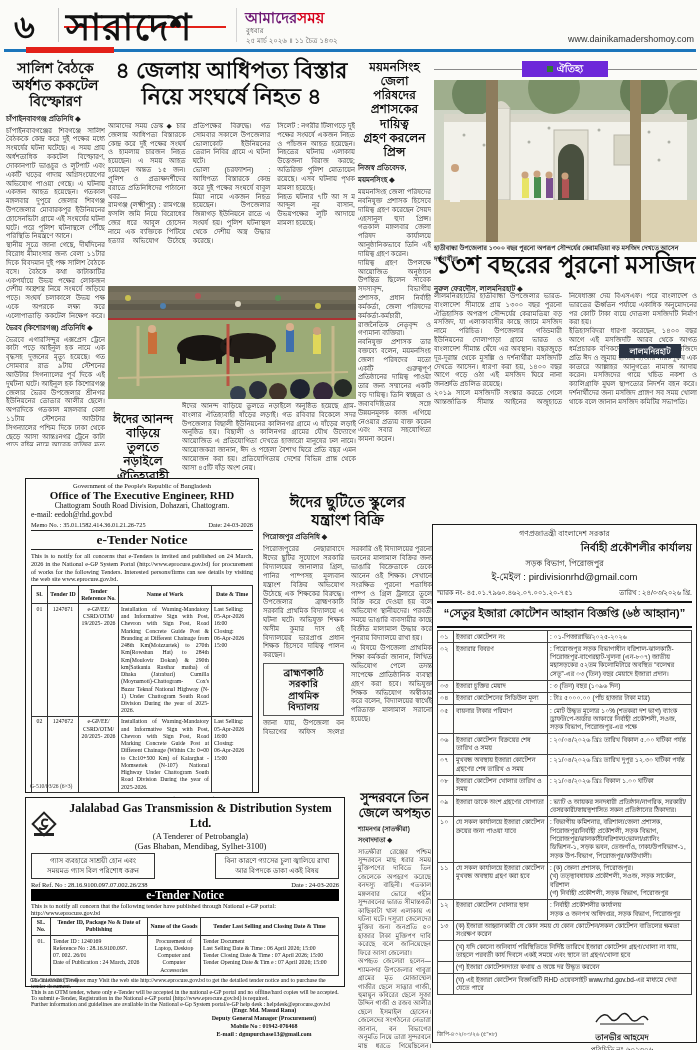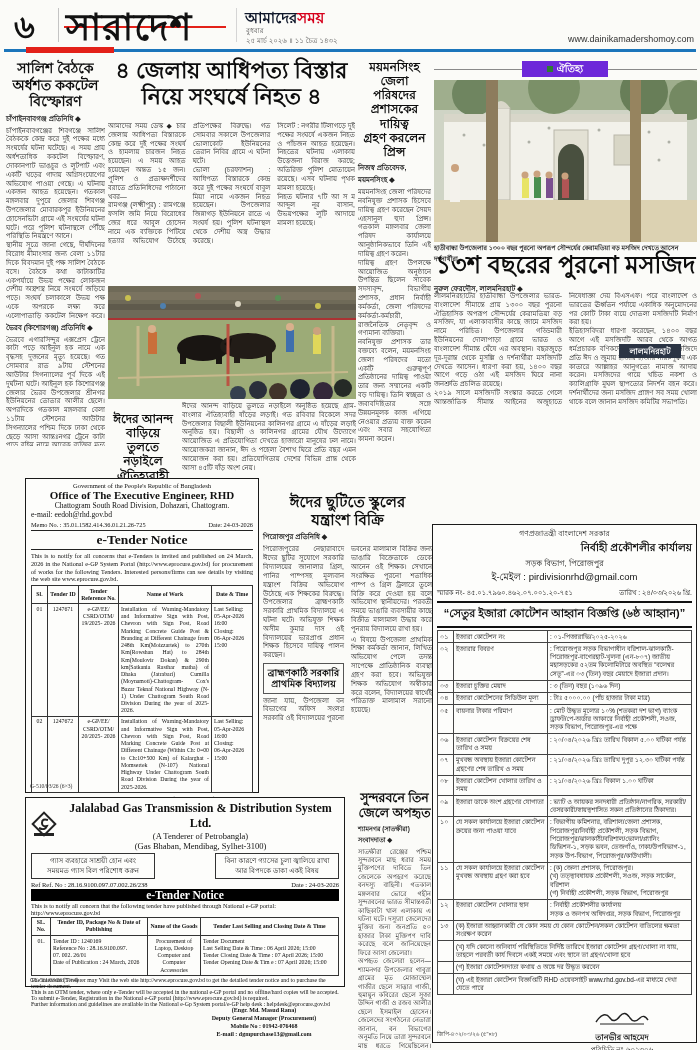--- a/index.html
+++ b/index.html
@@ -32,21 +32,21 @@
 <body>
 
 <div class="page">
 
   <div class="abs" style="left:14px;top:2px;font-size:32px;font-weight:bold;">৬</div>
   <div class="abs" style="left:58px;top:8px;width:1px;height:34px;background:#c4c4c4;"></div>
   <div class="abs" style="left:64px;top:26px;width:162px;height:2px;background:#e32119;"></div>
   <div class="abs" style="left:66px;top:-2px;font-size:37px;font-weight:bold;letter-spacing:1px;">সারাদেশ</div>
   <div class="abs" style="left:236px;top:8px;width:1px;height:34px;background:#d5d5d5;"></div>
   <div class="abs" style="left:245px;top:6px;font-size:15px;font-weight:bold;">
-    <span style="color:#0f172a;">আমাদের</span><span style="color:#d6001c;">সময়</span>
+    <span style="color:#701a75;">আমাদের</span><span style="color:#d6001c;">সময়</span>
   </div>
   <div class="abs" style="left:246px;top:25px;font-size:7px;color:#555;">বুধবার</div>
   <div class="abs" style="left:246px;top:35px;font-size:7px;color:#555;">২৫ মার্চ ২০২৬ ॥ ১১ চৈত্র ১৪৩২</div>
   <div class="abs" style="left:480px;top:34px;width:214px;text-align:right;font-size:9px;color:#333;">www.dainikamadershomoy.com</div>
   <div class="abs" style="left:4px;top:49px;width:692px;height:3px;background:#1b75bb;"></div>
   <div class="abs" style="left:26px;top:47px;width:88px;height:6px;background:#e32119;"></div>
 
   <div class="abs" style="left:6px;top:60px;width:99px;height:430px;">
     <div class="hl pre" style="font-size:14px;">সালিশ বৈঠকে
 অর্ধশত ককটেল
@@ -234,21 +234,21 @@
 Dohazari, Chattogram.</div>
     <div class="code-tag">G-510/03/26 (6×3)</div>
   </div>
 
   <div class="abs" style="left:263px;top:493px;width:169px;height:296px;">
     <div class="hl pre" style="font-size:15px;">ঈদের ছুটিতে স্কুলের
 যন্ত্রাংশ বিক্রি</div>
     <div class="byline">পিরোজপুর প্রতিনিধি ◆</div>
     <div class="cols2 clip" style="height:240px;">
       <div class="bt pre">পিরোজপুরের নেছারাবাদে ঈদের ছুটির সুযোগে সরকারি বিদ্যালয়ের জানালার গ্রিল, পানির পাম্পসহ মূল্যবান যন্ত্রাংশ বিক্রির অভিযোগ উঠেছে এক শিক্ষকের বিরুদ্ধে। উপজেলার ব্রাহ্মণকাঠি সরকারি প্রাথমিক বিদ্যালয়ে এ ঘটনা ঘটে। অভিযুক্ত শিক্ষক অসীম কুমার দাস ওই বিদ্যালয়ের ভারপ্রাপ্ত প্রধান শিক্ষক হিসেবে দায়িত্ব পালন করছেন।</div>
-      <div class="hl pre" style="border:1px solid #555;padding:3px 2px;margin:3px 0;font-size:9.5px;">ব্রাহ্মণকাঠি সরকারি
+      <div class="hl pre" style="border:1px solid #555;padding:3px 18px;margin:3px 0;font-size:9.5px;">ব্রাহ্মণকাঠি সরকারি
 প্রাথমিক বিদ্যালয়</div>
       <div class="bt pre">জানা যায়, উপজেলা বন বিভাগের অফিস সংলগ্ন সরকারি ওই বিদ্যালয়ের পুরনো ভবনের মালামাল বিক্রির জন্য ভাঙারি বিক্রেতাকে ডেকে আনেন ওই শিক্ষক। সেখানে সংরক্ষিত পুরনো শতাধিক পাম্প ও গ্রিল ট্রলারে তুলে বিক্রি করে দেওয়া হয় বলে অভিযোগ স্থানীয়দের। পরবর্তী সময়ে ভাঙারি ব্যবসায়ীর কাছে বিক্রীত মালামাল উদ্ধার করে পুনরায় বিদ্যালয়ে রাখা হয়।</div>
       <div class="bt pre" style="margin-top:2px;">এ বিষয়ে উপজেলা প্রাথমিক শিক্ষা কর্মকর্তা জানান, লিখিত অভিযোগ পেলে তদন্ত সাপেক্ষে প্রাতিষ্ঠানিক ব্যবস্থা গ্রহণ করা হবে। অভিযুক্ত শিক্ষক অভিযোগ অস্বীকার করে বলেন, বিদ্যালয়ের স্বার্থেই পরিত্যক্ত মালামাল সরানো হয়েছে।</div>
     </div>
   </div>
 
   <div class="abs box serif" style="left:25px;top:797px;width:320px;height:190px;padding:3px 5px;">
     <div style="display:flex;align-items:center;gap:5px;">
       <span>
         <svg width="26" height="26" viewBox="0 0 26 26" xmlns="http://www.w3.org/2000/svg">

